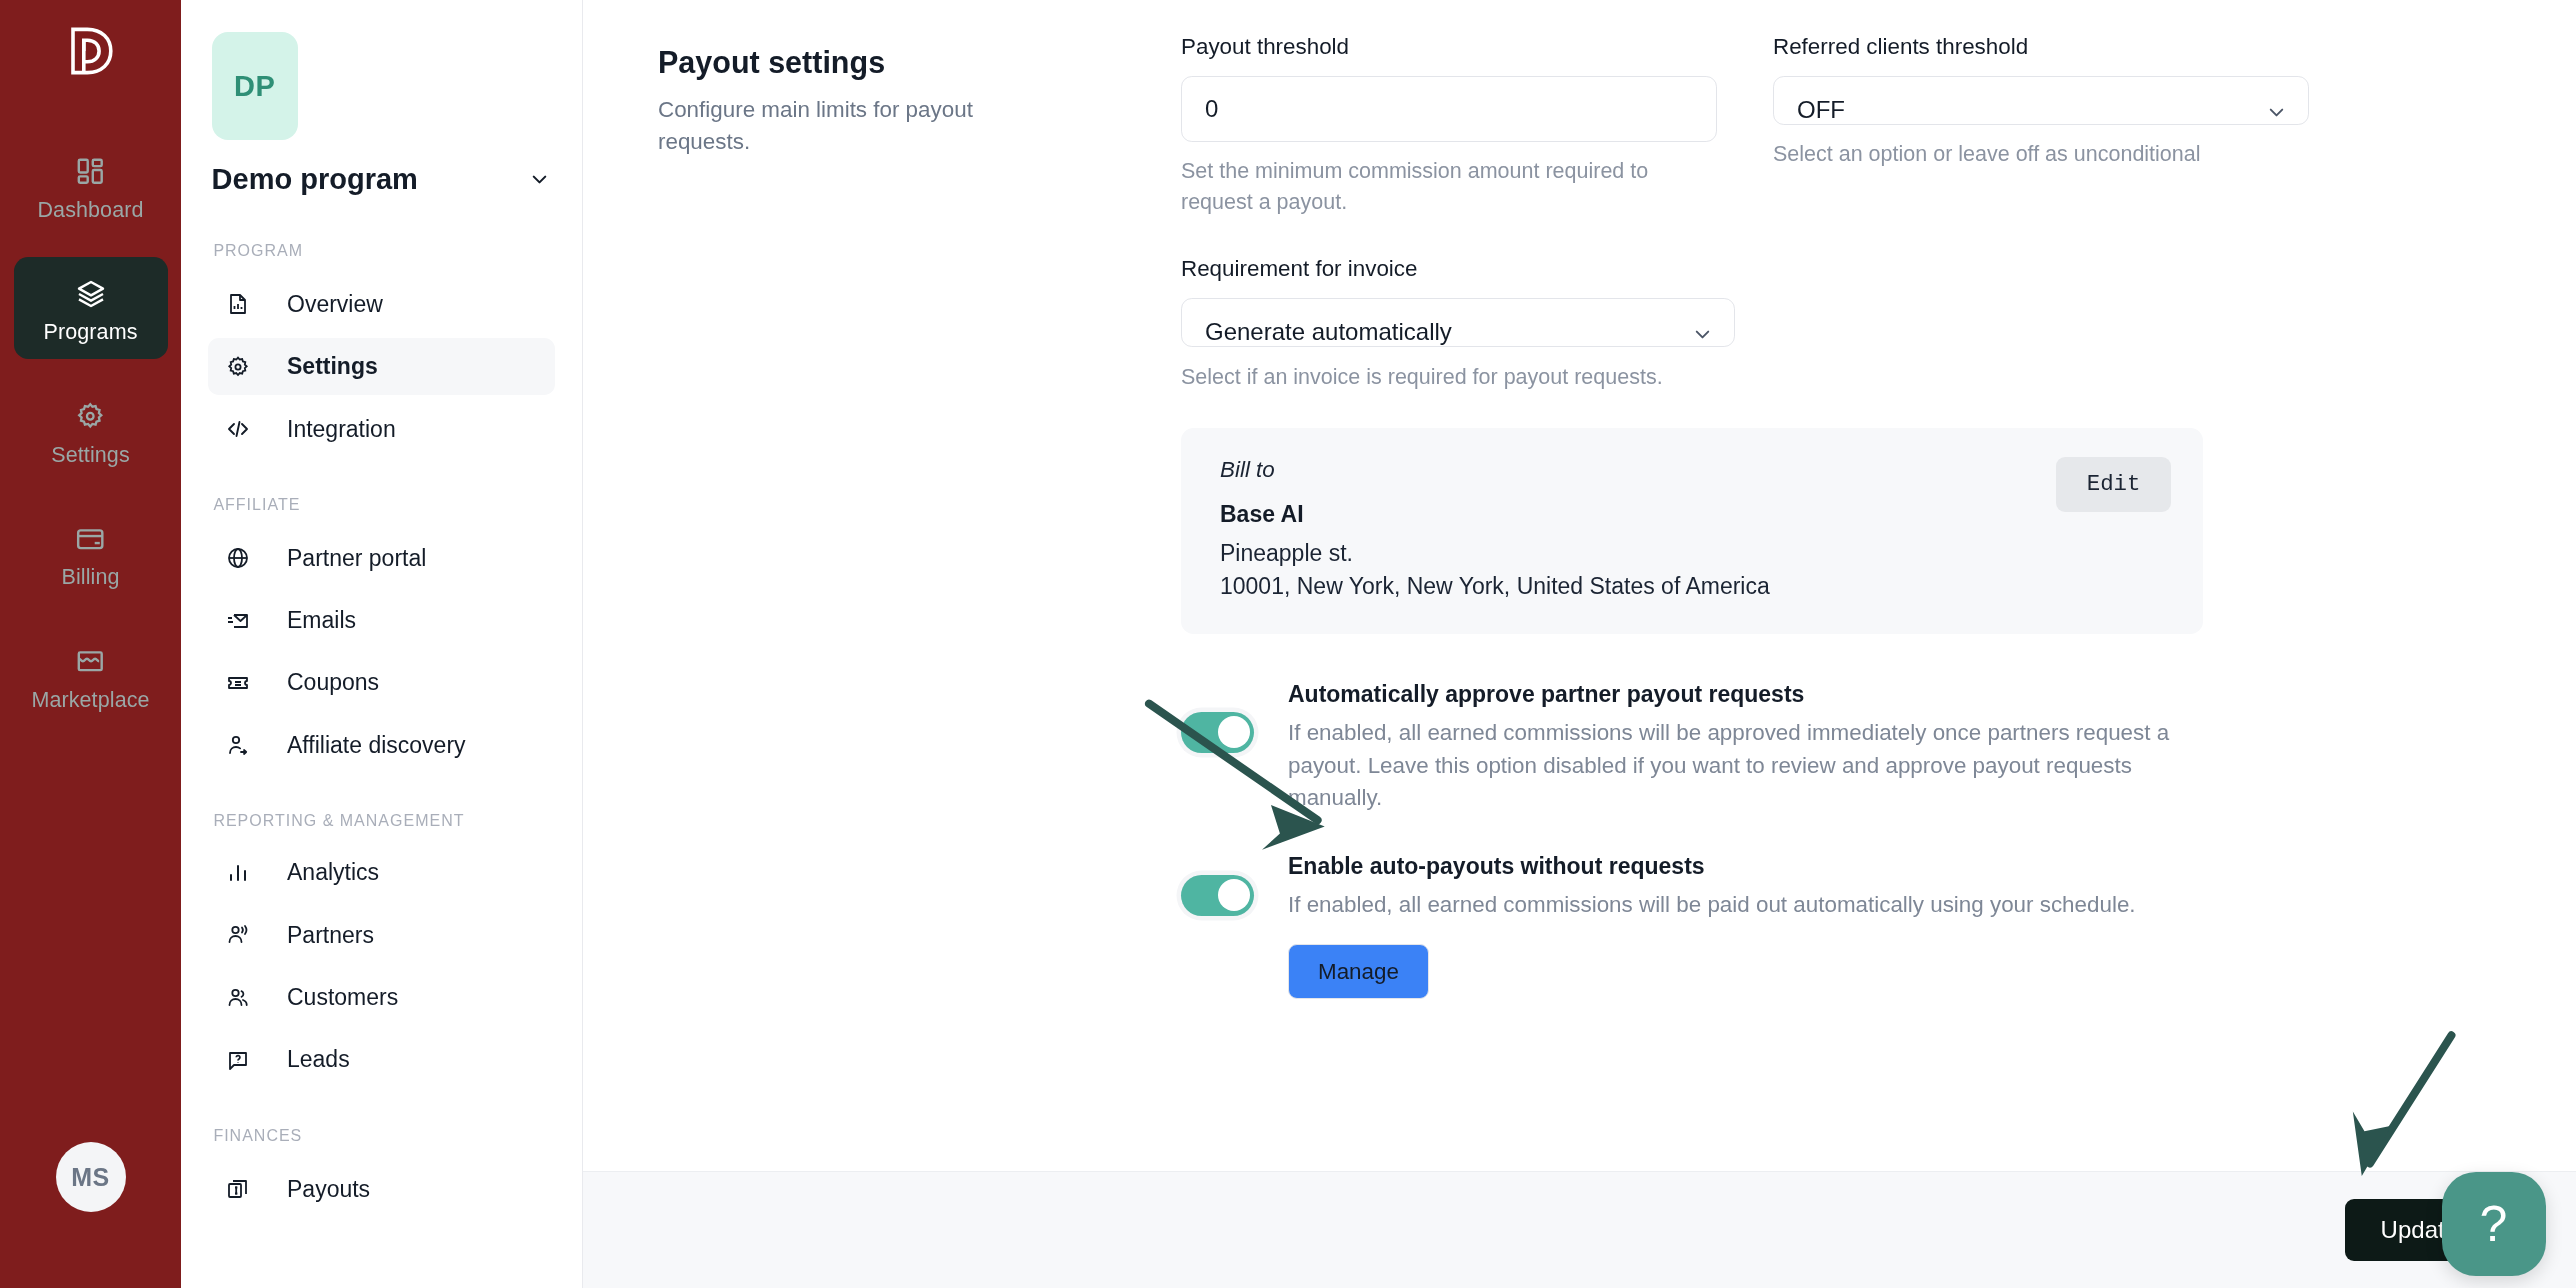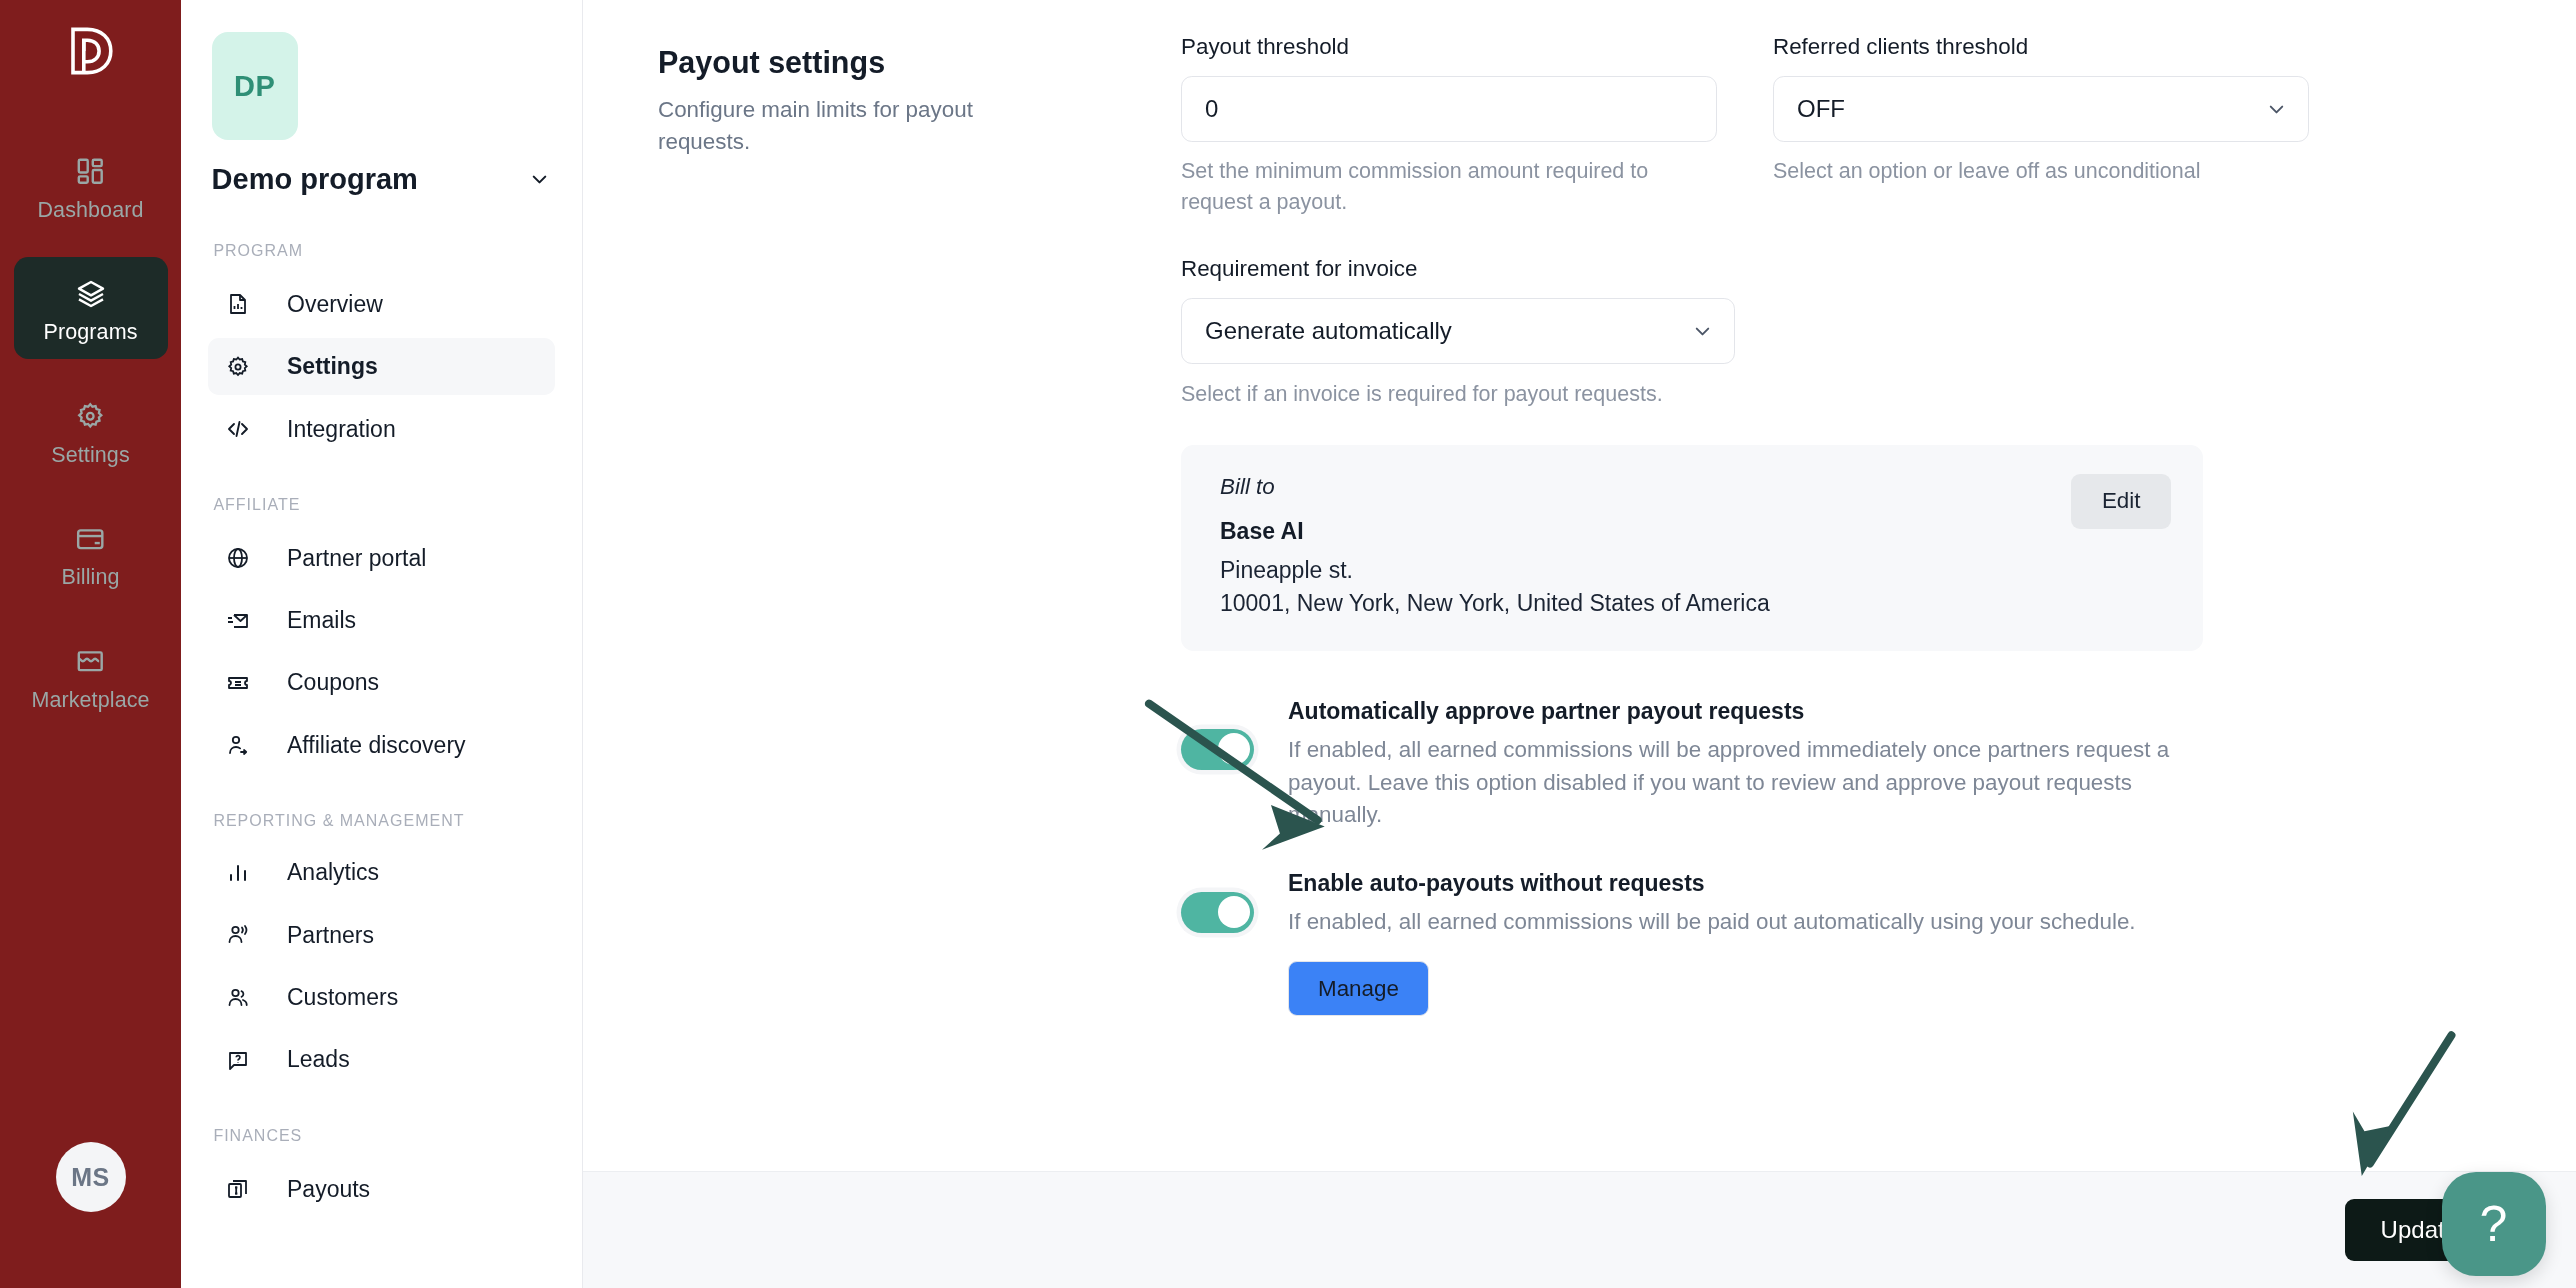--- a/index.html
+++ b/index.html
@@ -91,43 +91,43 @@
   .field.w-threshold { width: 536px; flex: 0 0 536px; }
   .field.w-referred { width: 536px; flex: 0 0 536px; }
   .field.w-invoice { width: 554px; }
   .field-label { font-size: 22.4px; color: #141c28; margin-bottom: 16px; }
   .input-box {
     height: 66px; border: 1.8px solid #e3e5ea; border-radius: 10.8px;
     background: #fff; display: flex; align-items: center;
     padding: 0 23px; font-size: 24px; color: #141c28;
   }
   .select-box {
-    height: 66px; border: 1.8px solid #e3e5ea; border-radius: 10.8px;
-    background: #fff; display: flex; align-items: center; justify-content: space-between;
+    height: 49px; border: 1.8px solid #e3e5ea; border-radius: 10.8px;
+    background: #fff; display: flex; align-items: flex-end; justify-content: space-between;
     padding: 0 20px 0 23px; font-size: 24px; color: #141c28; cursor: pointer;
   }
   .select-box .sel-chev { color: #4c5667; display: flex; align-items: center; }
   .field-help { font-size: 21.5px; color: #8b93a1; line-height: 1.42; margin-top: 14.3px; max-width: 484px; }
 
   .invoice-block { margin-top: 39px; }
 
   .billto-card {
     margin-top: 36px; margin-right: 0;
     width: 1022px;
     background: #f7f8fa; border-radius: 12.5px;
     padding: 29px 32px 32px 39px;
     display: flex; justify-content: space-between; align-items: flex-start;
   }
   .billto-label { font-size: 22.4px; font-style: italic; color: #1b2433; margin-bottom: 18px; }
   .billto-name { font-size: 23px; font-weight: 700; color: #141c28; margin-bottom: 9px; }
   .billto-line { font-size: 23px; color: #1b2433; line-height: 1.42; }
   .edit-btn {
     background: #e6e8eb; color: #1b2433; border: none; border-radius: 9px;
     font-size: 22.4px; padding: 14.3px 30.5px; cursor: pointer;
-    font-family: Liberation Sans, sans-serif;
+    font-family: Liberation Mono, monospace;
   }
 
   .toggle-row { display: flex; gap: 34px; margin-top: 47px; }
   .toggle-row.second { margin-top: 39px; }
   .switch {
     width: 73px; height: 41px; flex: 0 0 73px; border-radius: 23px;
     background: #4fb5a2; position: relative; cursor: pointer;
     box-shadow: 0 0 0 4.5px #f4f5f7; margin-top: 30.5px;
   }
   .switch.second { margin-top: 21.5px; }

